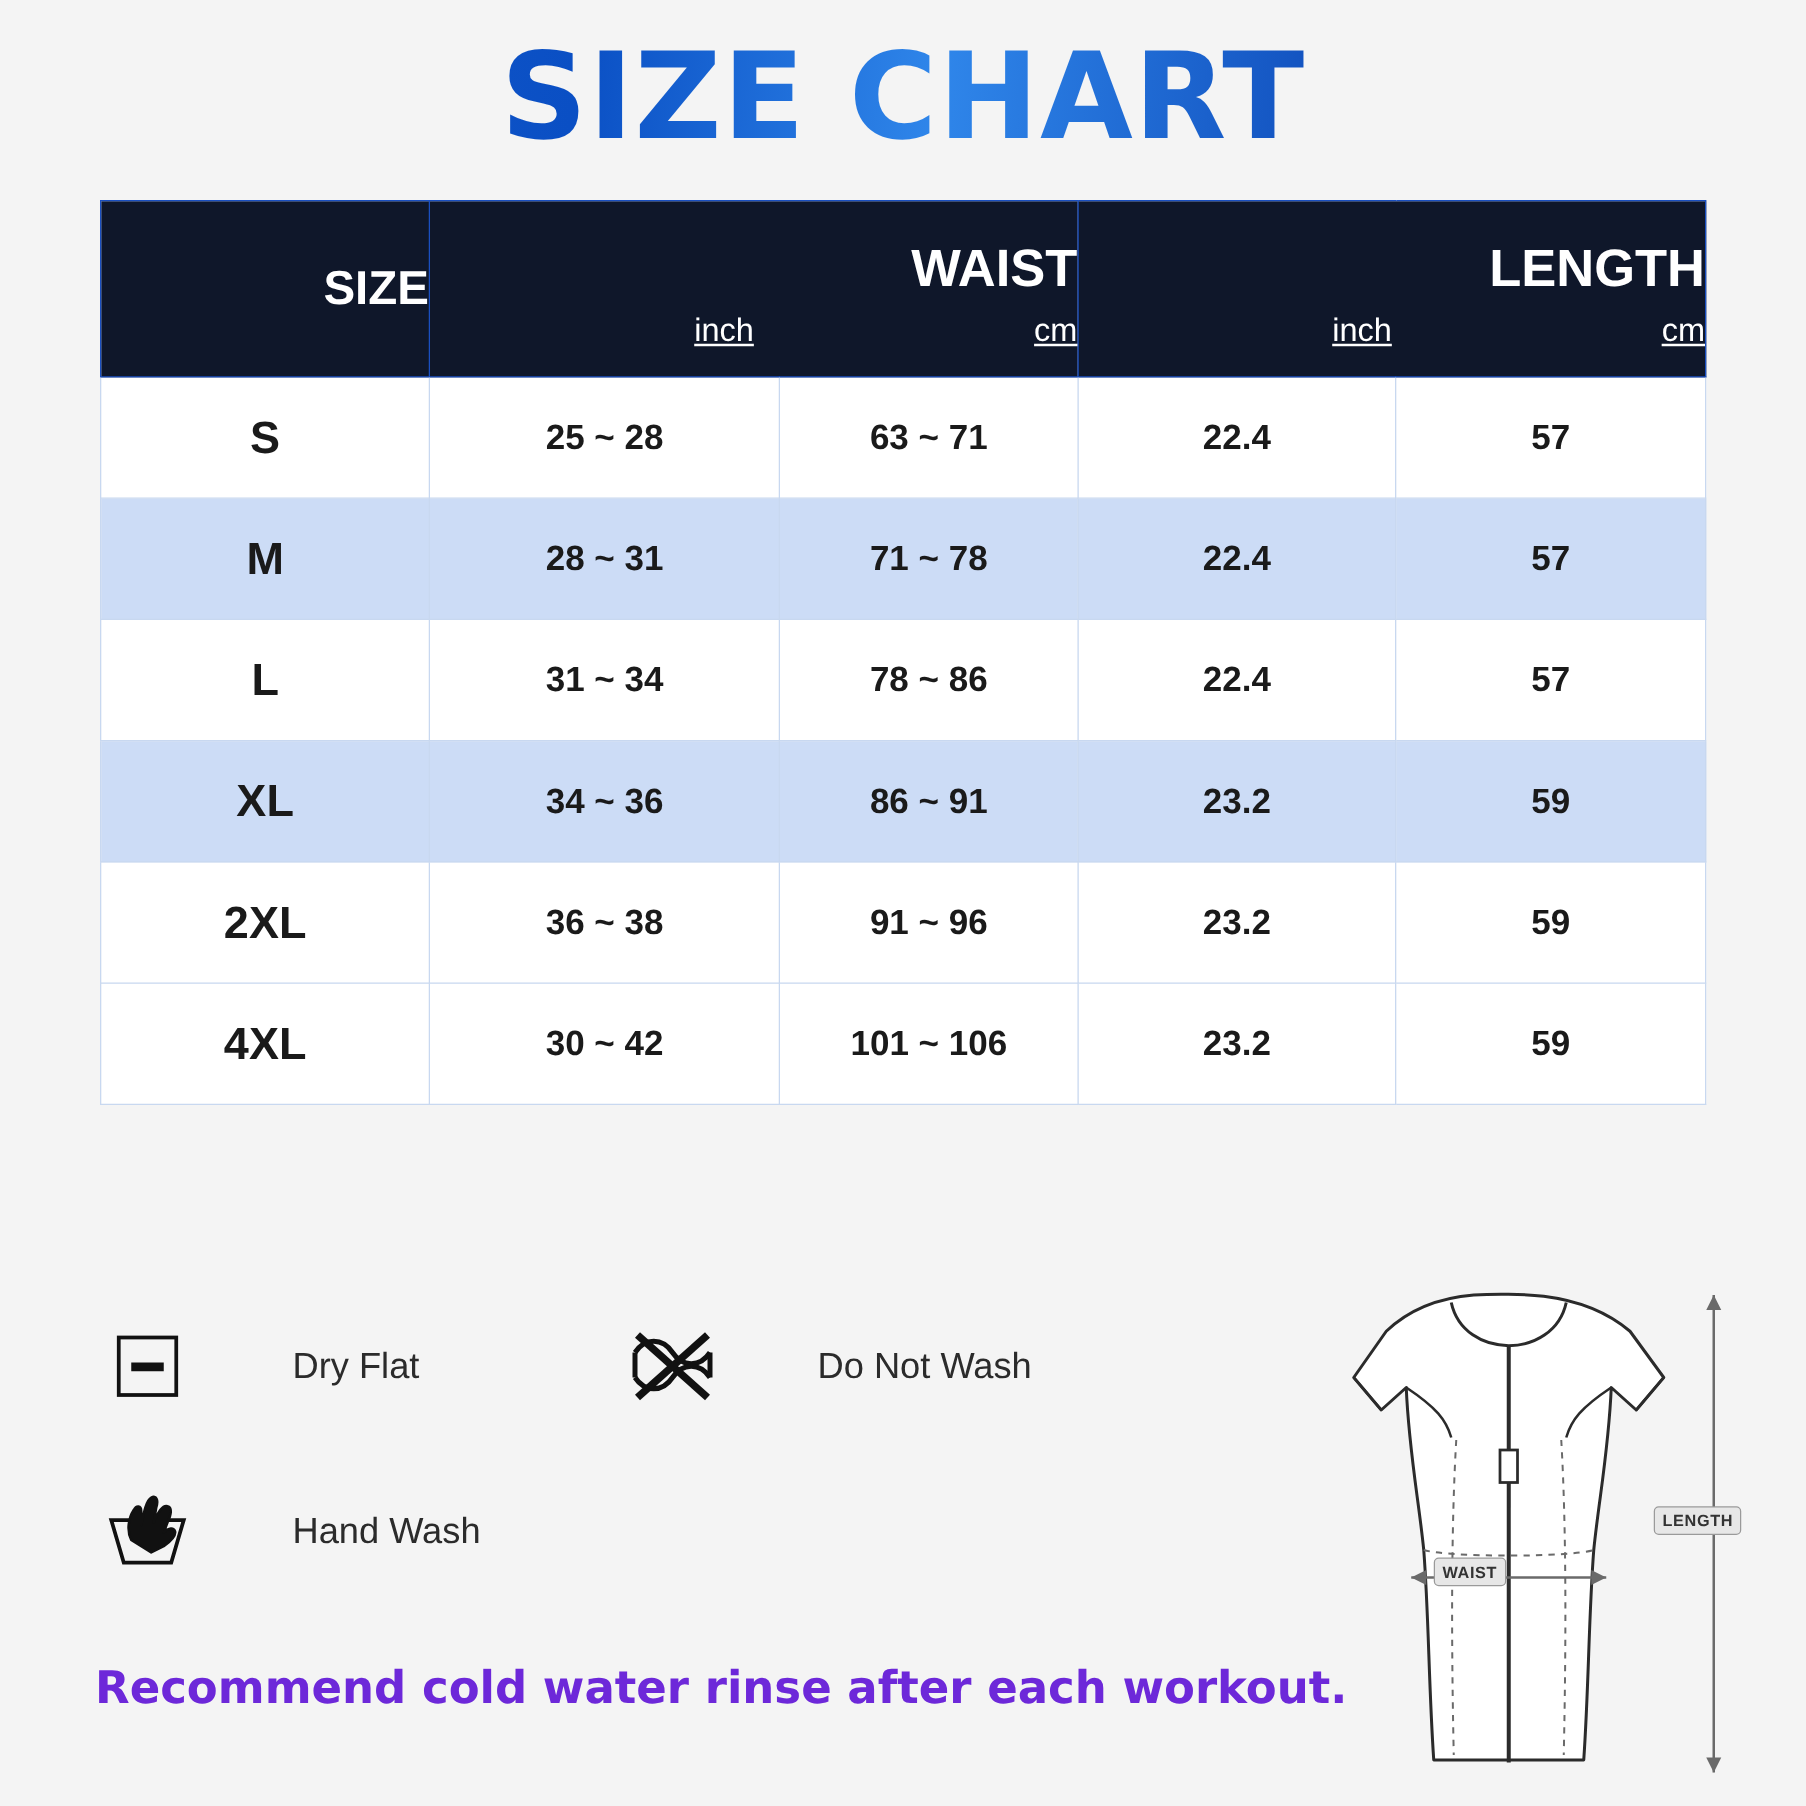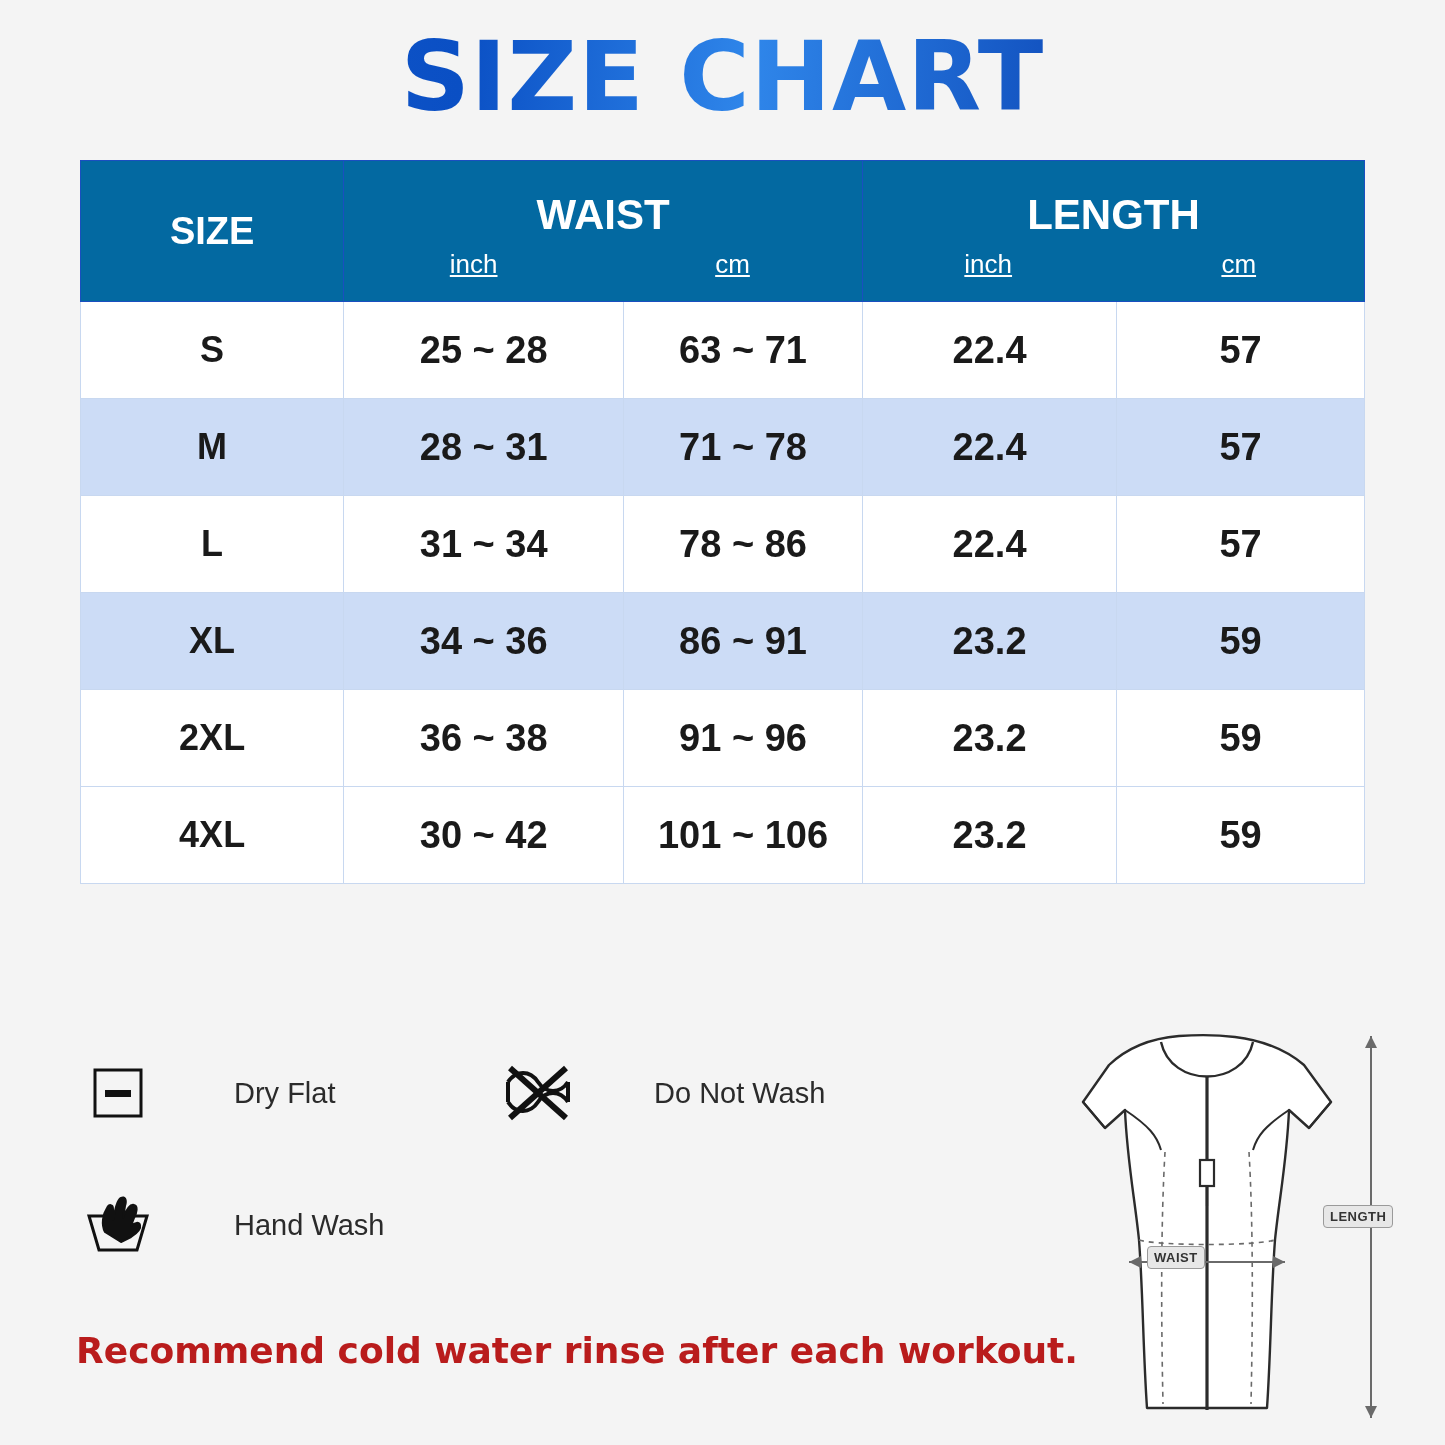--- a/index.html
+++ b/index.html
@@ -43,26 +43,27 @@
   table.size-table {
     width: 100%;
     border-collapse: collapse;
     table-layout: fixed;
   }
   table.size-table th,
   table.size-table td {
     border: 1px solid #c8d8f0;
   }
   thead tr.head-main th {
-    background: #0369a1;
+    background: #0f172a;
     color: #ffffff;
     border-color: #1a4fc0;
     padding: 0;
     height: 140px;
     vertical-align: top;
+    text-align: right;
   }
   .hd-size {
     font-size: 38px;
     font-weight: bold;
     line-height: 140px;
   }
   .hd-group {
     position: relative;
     height: 140px;
   }
@@ -79,21 +80,21 @@
     font-weight: normal;
     padding-top: 10px;
     text-decoration: underline;
   }
   .hd-group .units span {
     width: 50%;
   }
   tbody td {
     height: 94px;
     text-align: center;
-    font-size: 38px;
+    font-size: 28px;
     font-weight: bold;
     color: #1a1a1a;
     background: #ffffff;
   }
   tbody tr.alt td {
     background: #ccdcf6;
   }
   tbody td.size-cell {
     font-size: 36px;
   }
@@ -136,21 +137,21 @@
     margin-left: 26px;
     font-family: "Liberation Sans", sans-serif;
   }
 
   .note {
     position: absolute;
     left: 76px;
     top: 1330px;
     font-size: 36px;
     font-weight: bold;
-    color: #b91c1c;
+    color: #6d28d9;
     font-family: "DejaVu Sans", sans-serif;
   }
 
   
   .garment {
     position: absolute;
     right: 36px;
     top: 1010px;
     width: 430px;
     height: 430px;

